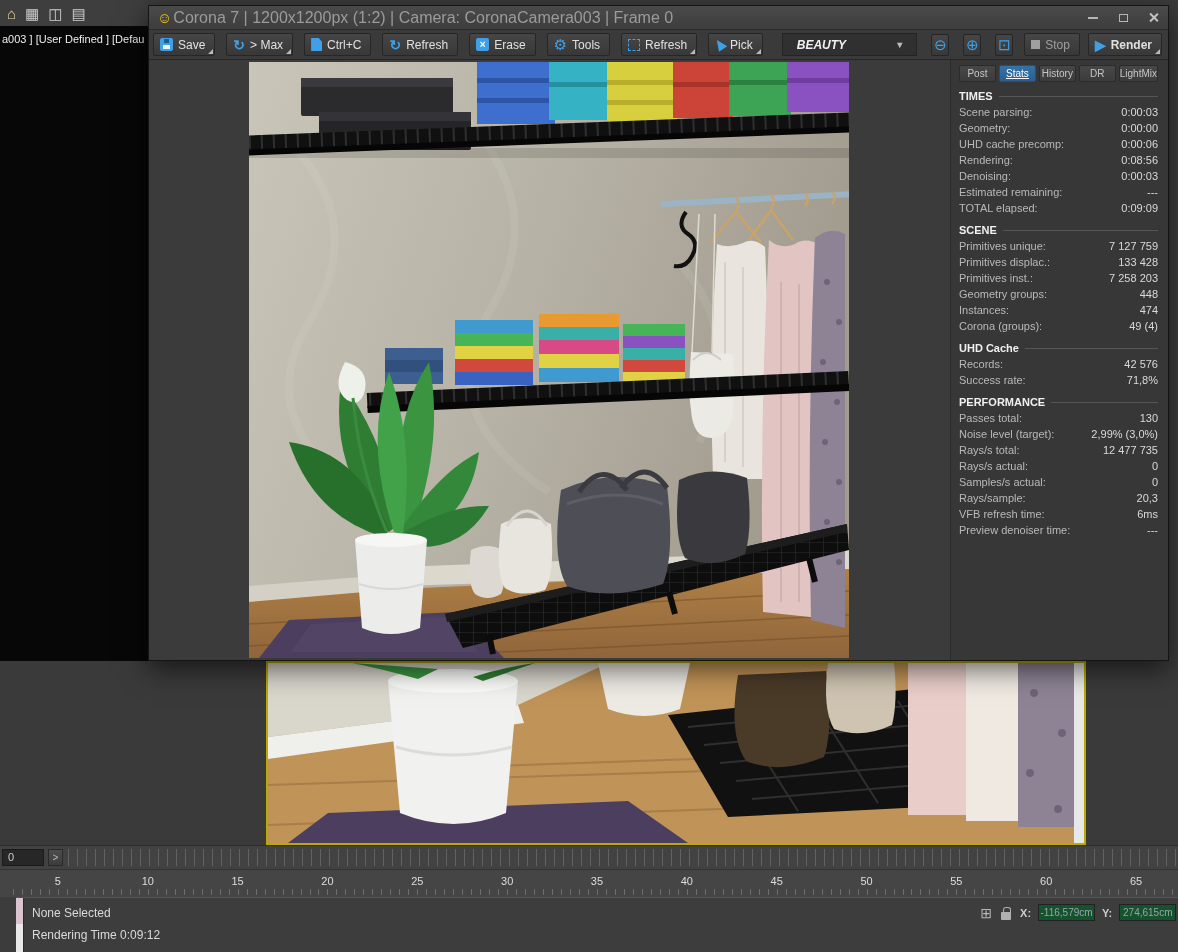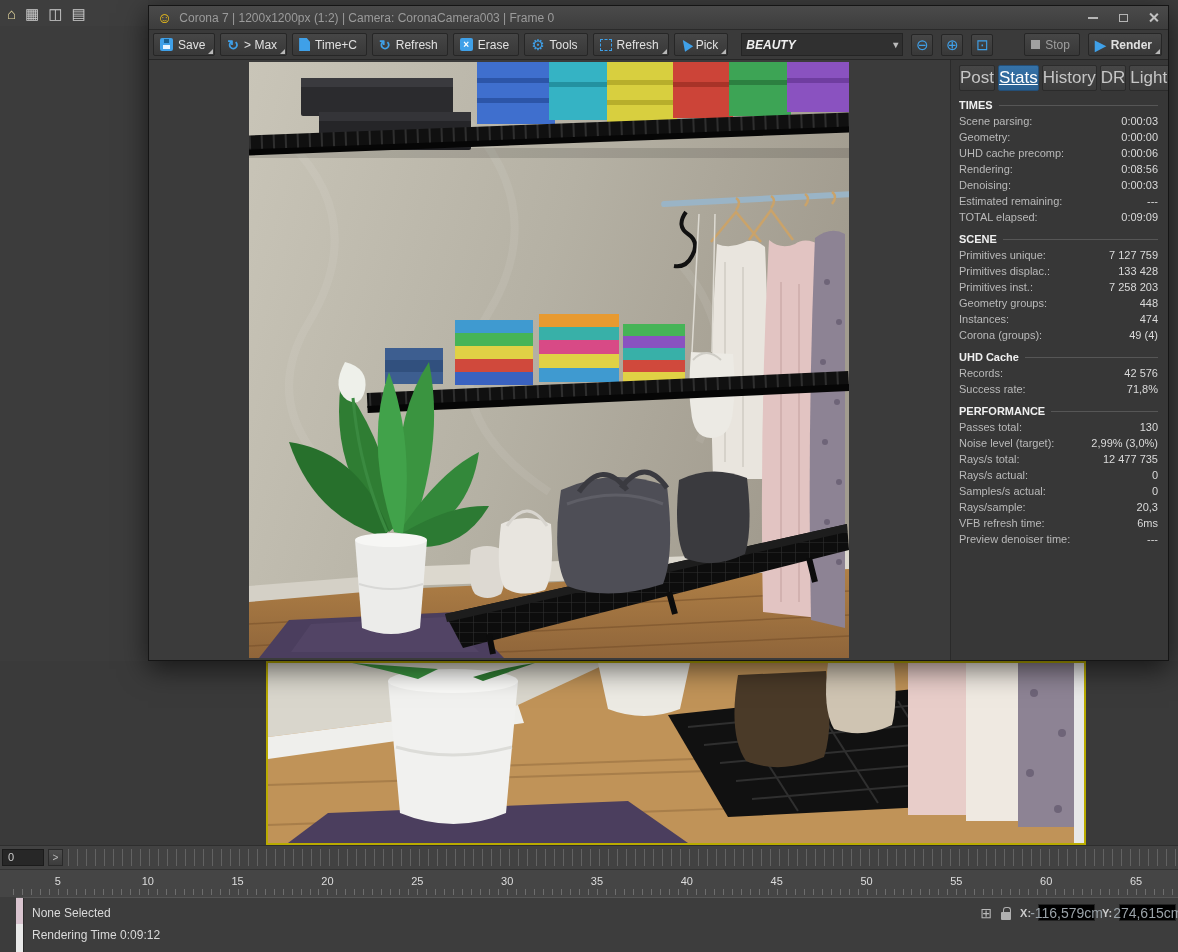--- a/index.html
+++ b/index.html
@@ -33,81 +33,84 @@
   .status-bar { position:absolute; left:16px; top:897px; width:1178px; height:55px; background:#3d3d3d; border-top:1px solid #555555; overflow:hidden; }
   .mini-listener { position:absolute; left:0; top:0; width:8px; height:55px; border-right:1px solid #2a2a2a; background:linear-gradient(#d9c4cf 0 48%, #e9e9e9 48% 100%); }
   .status-line1 { position:absolute; left:16px; top:8px; color:#dadada; font-size:12px; }
   .status-line2 { position:absolute; left:16px; top:30px; color:#dadada; font-size:12px; }
   .coord-group { position:absolute; right:4px; top:6px; display:flex; align-items:center; gap:7px; }
   .coord-icon { color:#b8b8b8; font-size:14px; line-height:1; }
   .lock-wrap { width:14px; height:16px; position:relative; }
   .lock-body { position:absolute; left:2px; top:7px; width:10px; height:8px; background:#b0b0b0; border-radius:1px; }
   .lock-body::before { content:""; position:absolute; top:-5px; left:2px; width:6px; height:5px; border:1.5px solid #b0b0b0; border-bottom:none; border-radius:3px 3px 0 0; }
   .coord-label { color:#cccccc; font-size:11px; font-weight:bold; }
-  .coord-field { width:57px; height:17px; background:#000000; border:1px solid #222222; color:#9aa2a8; font-size:14px; display:flex; align-items:center; justify-content:center; }
+  .coord-field { width:57px; height:17px; background:#14532d; border:1px solid #222222; color:#9aa2a8; font-size:10px; display:flex; align-items:center; justify-content:center; }
 
   
   .vfb-window { position:absolute; left:148px; top:5px; width:1021px; height:656px; background:#333333; border:1px solid #151515; box-shadow:0 8px 26px rgba(0,0,0,.6); display:flex; flex-direction:column; }
   .titlebar { height:24px; flex:none; background:linear-gradient(#4a4a4a,#3d3d3d); border-bottom:1px solid #2a2a2a; display:flex; align-items:center; padding-left:8px; }
   .corona-smiley { color:#f5c518; font-size:15px; line-height:1; }
-  .title-text { color:#9b9b9b; font-size:12px; margin-left:7px; flex:1; white-space:nowrap; overflow:hidden; }
+  .title-text { color:#9b9b9b; font-size:16px; margin-left:1px; flex:1; white-space:nowrap; overflow:hidden; }
   .win-btn { width:30px; height:100%; display:flex; align-items:center; justify-content:center; }
   .min-glyph { width:10px; height:2px; background:#b5b5b5; }
   .max-glyph { width:9px; height:8px; border:1px solid #b5b5b5; }
   .close-glyph { position:relative; width:11px; height:11px; }
   .close-glyph::before,.close-glyph::after { content:""; position:absolute; left:5px; top:0; width:1.6px; height:11px; background:#c2c2c2; }
   .close-glyph::before { transform:rotate(45deg); } .close-glyph::after { transform:rotate(-45deg); }
 
-  .toolbar { height:30px; flex:none; background:#3a3a3a; border-bottom:1px solid #262626; display:flex; align-items:center; padding:0 4px; gap:5px; }
+  .toolbar { height:30px; flex:none; background:#3a3a3a; border-bottom:1px solid #262626; display:flex; align-items:center; padding:0 4px; gap:11px; }
   .tb-btn { position:relative; height:23px; display:flex; align-items:center; gap:5px; background:linear-gradient(#464646,#383838); border:1px solid #262626; border-radius:2px; padding:0 9px 0 6px; color:#e0e0e0; font-size:12px; white-space:nowrap; }
   .tb-btn.corner::after { content:""; position:absolute; right:1px; bottom:1px; border-style:solid; border-width:0 0 5px 5px; border-color:transparent transparent #b8b8b8 transparent; }
   .blue { color:#3fa0e8; }
   .glyph14 { font-size:14px; line-height:1; font-weight:bold; }
   .glyph15 { font-size:15px; line-height:1; }
   .floppy-ic { position:relative; width:13px; height:13px; background:#3fa0e8; border-radius:2px; flex:none; }
   .floppy-ic::before { content:""; position:absolute; left:3px; top:7px; width:7px; height:4px; background:#e8f4ff; }
   .floppy-ic::after { content:""; position:absolute; left:4px; top:1px; width:5px; height:4px; background:#1a5f8f; }
   .doc-ic { width:11px; height:13px; background:#3fa0e8; clip-path:polygon(0 0,70% 0,100% 30%,100% 100%,0 100%); flex:none; }
   .erase-ic { width:13px; height:13px; background:#3fa0e8; border-radius:2px; color:#ffffff; font-size:10px; line-height:13px; text-align:center; font-weight:bold; flex:none; }
   .region-ic { width:12px; height:12px; border:1.5px dashed #3fa0e8; flex:none; }
   .pick-ic { width:0; height:0; border-left:5px solid transparent; border-right:5px solid transparent; border-bottom:11px solid #3fa0e8; transform:rotate(-35deg); flex:none; }
   .stop-ic { width:9px; height:9px; background:#a0a0a0; flex:none; }
-  .channel-combo { margin-left:8px; width:162px; height:23px; background:#303030; border:1px solid #242424; display:flex; align-items:center; padding:0 4px; color:#f0f0f0; font-size:12px; font-weight:bold; font-style:italic; }
+  .channel-combo { margin-left:8px; width:162px; height:23px; background:#303030; border:1px solid #242424; display:flex; align-items:center; padding:0 14px; color:#f0f0f0; font-size:12px; font-weight:bold; font-style:italic; }
   .combo-arrow { margin-left:auto; color:#bbbbbb; font-size:10px; font-style:normal; }
   .zoom-btn { width:22px; height:22px; display:flex; align-items:center; justify-content:center; background:linear-gradient(#464646,#383838); border:1px solid #262626; border-radius:2px; margin-left:3px; }
   .grp-right { margin-left:auto; display:flex; align-items:center; gap:8px; margin-right:2px; }
   .stop-btn { color:#9f9f9f; }
   .render-btn { font-weight:bold; }
 
   .vfb-body { flex:1; min-height:0; display:flex; }
   .vfb-canvas { width:801px; flex:none; position:relative; background:#3b3b3b; }
   .render-frame { position:absolute; left:100px; top:2px; width:600px; height:596px; overflow:hidden; background:#b0aca0; }
   .render-frame svg { display:block; }
   .vfb-stats { flex:1; background:#373737; border-left:1px solid #2a2a2a; padding:5px 10px 0 8px; overflow:hidden; }
   .stats-tabs { display:flex; gap:3px; margin-bottom:7px; }
-  .tab { flex:1; text-align:center; font-size:17px; color:#c6c6c6; background:linear-gradient(#474747,#3c3c3c); border:1px solid #2b2b2b; border-radius:2px; padding:2px 0; }
+  .tab { flex:1; text-align:center; font-size:10px; color:#c6c6c6; background:linear-gradient(#474747,#3c3c3c); border:1px solid #2b2b2b; border-radius:2px; padding:2px 0; }
   .tab.active { background:linear-gradient(#3572a8,#2a5f8f); border-color:#244f77; color:#ffffff;text-decoration:underline; }
   .section-title { display:flex; align-items:center; gap:6px; color:#f0f0f0; font-weight:bold; font-size:11px; margin:8px 0 2px 0; }
   .section-title::after { content:""; flex:1; height:1px; background:#565656; }
   .stat-row { display:flex; font-size:11px; line-height:16px; }
   .stat-label { color:#b9b9b9; }
   .stat-value { margin-left:auto; color:#dadada; }
 </style>
 </head>
 <body>
 
 <div class="screen">
 
   <div class="max-top">
     <span class="max-icon home">⌂</span>
     <span class="max-icon">▦</span>
     <span class="max-icon">◫</span>
     <span class="max-icon">▤</span>
   </div>
 
+  <div class="vp-left">
+    <div class="vp-label">a003 ] [User Defined ] [Defau</div>
+  </div>
 
   <div class="lower-strip">
     <div class="safe-frame">
       <svg width="816" height="180" viewBox="0 0 816 180" preserveAspectRatio="none">
         <rect width="816" height="180" fill="#c09358"></rect>
         <polygon points="0,0 340,0 250,42 0,74" fill="#d9d6cc"></polygon>
         <polygon points="0,74 250,42 256,60 0,96" fill="#efefec"></polygon>
         <g stroke="#8f6a3c" stroke-opacity=".5" stroke-width="2">
           <line x1="0" y1="122" x2="816" y2="96"></line>
           <line x1="0" y1="162" x2="620" y2="140"></line>
@@ -226,21 +229,21 @@
       <div class="tb-btn corner">
         <span class="floppy-ic"></span>
         <span>Save</span>
       </div>
       <div class="tb-btn corner">
         <span class="blue glyph14">↻</span>
         <span>&gt; Max</span>
       </div>
       <div class="tb-btn">
         <span class="doc-ic"></span>
-        <span>Time+C</span>
+        <span>Ctrl+C</span>
       </div>
       <div class="tb-btn">
         <span class="blue glyph14">↻</span>
         <span>Refresh</span>
       </div>
       <div class="tb-btn">
         <span class="erase-ic">×</span>
         <span>Erase</span>
       </div>
       <div class="tb-btn">

